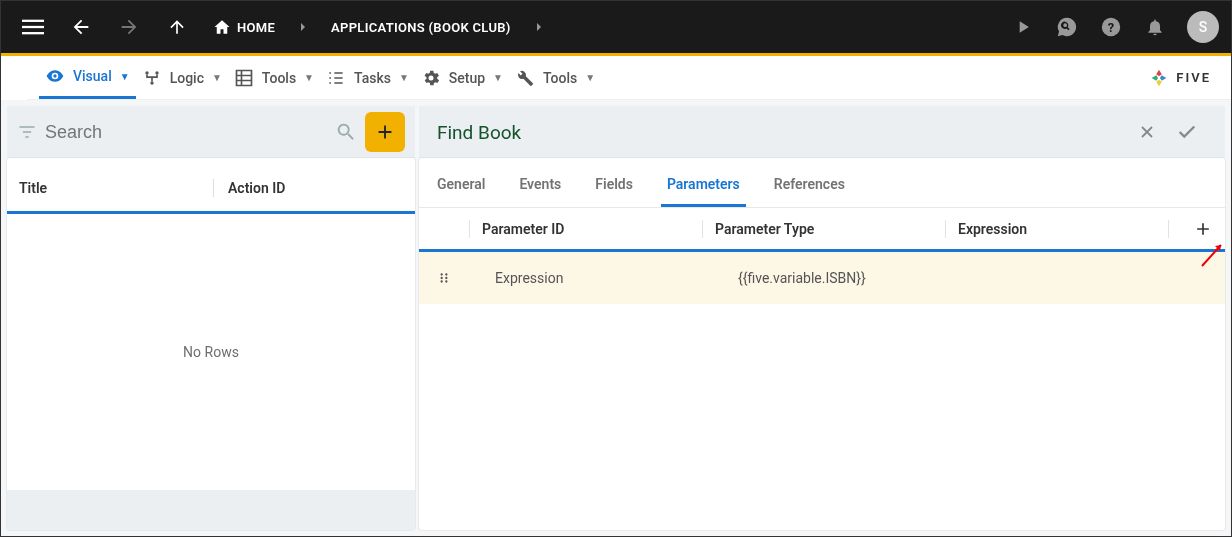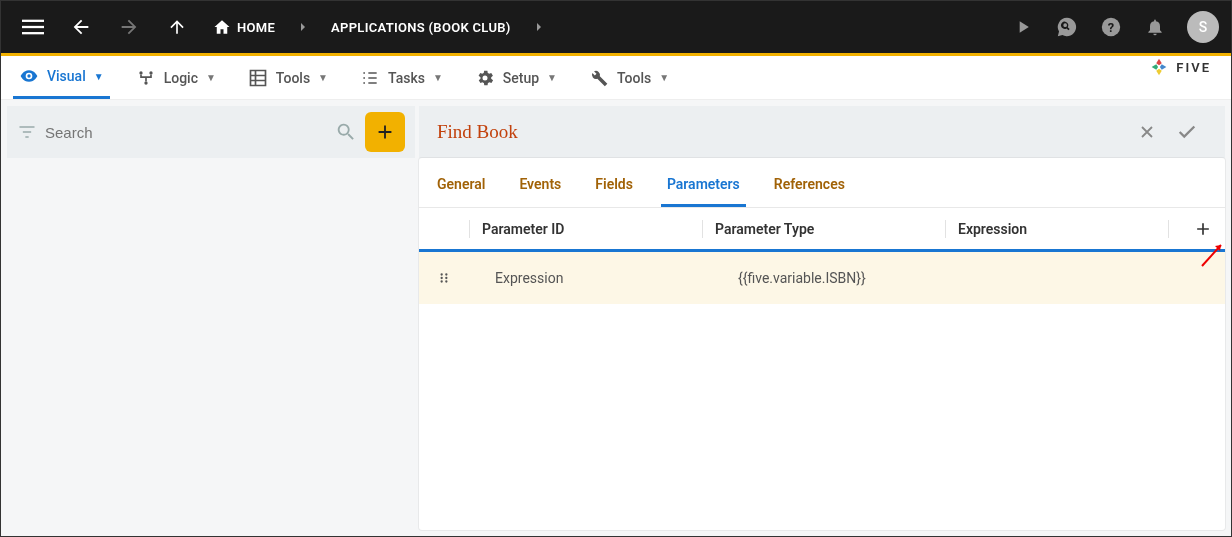--- a/index.html
+++ b/index.html
@@ -14,53 +14,53 @@
     .topbar .crumb .home-ic { margin-right: 6px; }
     .topbar .chev { color: #999; padding: 0 4px; }
     .topbar .spacer { flex: 1; }
     .topbar .right { display: flex; align-items: center; gap: 4px; }
     .topbar .right .icon-btn svg { fill: #999; }
     .avatar { width: 32px; height: 32px; border-radius: 50%; background: #bbb; color: #fff; display: flex; align-items: center; justify-content: center; font-weight: 500; margin-left: 8px; cursor: pointer; }
 
     .accent-line { height: 3px; background: #f2b100; }
 
     
-    .menubar { height: 44px; background: #fff; border-bottom: 1px solid #eee; display: flex; padding: 0 12px; gap: 20px; position: relative; }
+    .menubar { height: 44px; background: #fff; border-bottom: 1px solid #eee; display: flex; align-items: center; padding: 0 12px; position: relative; margin-left: 26px; }
     .menubar .tab { display: flex; align-items: center; gap: 8px; font-weight: 500; color: #555; cursor: pointer; padding: 10px 6px; }
     .menubar .tab.active { color: #1976d2; border-bottom: 3px solid #1976d2; }
     .menubar .tab .tri { font-size: 10px; color: #777; }
     .menubar .tab.active .tri { color: #1976d2; }
     .menubar .brand { position: absolute; right: 20px; display: flex; align-items: center; gap: 6px; font-weight: 600; color: #333; letter-spacing: 2px; font-size: 13px; }
 
     
     .main { flex: 1; display: flex; background: #f5f6f7; overflow: hidden; }
     .left-pane { width: 414px; padding: 6px 0 6px 6px; display: flex; flex-direction: column; }
     .right-pane { flex: 1; padding: 6px 6px 6px 4px; display: flex; flex-direction: column; }
     .panel { background: #fff; border-radius: 3px; box-shadow: 0 0 0 1px rgba(0,0,0,0.05); display: flex; flex-direction: column; overflow: hidden; }
 
     
     .search-row { display: flex; align-items: center; height: 52px; background: #eceff1; padding: 0 10px; gap: 8px; }
     .search-row .filter-ic, .search-row .search-ic { color: #888; }
-    .search-row input { flex: 1; border: none; background: transparent; font-size: 15px; color: #666; outline: none; }
+    .search-row input { flex: 1; border: none; background: transparent; font-size: 18px; color: #666; outline: none; }
     .search-row .add-btn { width: 40px; height: 40px; background: #f2b100; border-radius: 6px; display: flex; align-items: center; justify-content: center; cursor: pointer; }
 
     .thead { display: flex; align-items: center; height: 50px; padding: 0 12px; border-bottom: 3px solid #1976d2; font-weight: 600; color: #333; margin-top: 6px; }
     .thead .col { display: flex; align-items: center; }
     .thead .divider { width: 1px; height: 18px; background: #ddd; margin: 0 14px; }
     .no-rows { flex: 1; display: flex; align-items: center; justify-content: center; color: #6e6e6e; font-size: 14px; }
     .left-pane .panel { flex: 1; }
     .left-bottom-gap { height: 40px; background: #eceff1; }
 
     
     .detail-head { height: 52px; display: flex; align-items: center; padding: 0 18px; background: #eceff1; }
-    .detail-title { font-size: 19px; color: #c2410c; font-weight: 400; flex: 1; font-family: Liberation Serif, serif; }
+    .detail-title { font-size: 19px; color: #14532d; font-weight: 400; flex: 1; }
     .detail-head .hbtn { width: 40px; height: 40px; display: flex; align-items: center; justify-content: center; cursor: pointer; color: #777; }
 
     .subtabs { display: flex; padding: 0 12px; border-bottom: 1px solid #e8e8e8; margin-top: 8px; height: 42px; gap: 22px; }
-    .subtabs .st { padding: 10px 6px; font-weight: 600; color: #a16207; cursor: pointer; border-bottom: 3px solid transparent; }
+    .subtabs .st { padding: 10px 6px; font-weight: 600; color: #737373; cursor: pointer; border-bottom: 3px solid transparent; }
     .subtabs .st.active { color: #1976d2; border-bottom-color: #1976d2; }
 
     .param-head { display: flex; align-items: center; height: 44px; border-bottom: 3px solid #1976d2; font-weight: 600; color: #333; }
     .param-head .pcol, .param-row .pcol { display: flex; align-items: center; }
     .param-head .handle-col, .param-row .handle-col { width: 50px; justify-content: center; }
     .param-head .c1, .param-row .c1 { width: 220px; }
     .param-head .c2, .param-row .c2 { width: 230px; text-align: right; }
     .param-head .c3, .param-row .c3 { flex: 1; }
     .param-head .pdivider, .param-row .pdivider { width: 1px; height: 18px; background: #e2e2e2; margin-right: 12px;}
     .param-head .add { width: 44px; justify-content: center; cursor: pointer; position: relative; }
@@ -222,20 +222,29 @@
       <span class="search-ic">
         <svg width="22" height="22" viewBox="0 0 24 24" fill="#9aa">
             <path d="M15.5 14h-.8l-.3-.3a6.5 6.5 0 10-.7.7l.3.3v.8l5 5 1.5-1.5zm-6 0a4.5 4.5 0 110-9 4.5 4.5 0 010 9z"></path>
           </svg>
       </span>
       <div class="add-btn">
         <svg width="22" height="22" viewBox="0 0 24 24" fill="#222">
             <path d="M11 5h2v6h6v2h-6v6h-2v-6H5v-2h6z"></path>
           </svg>
       </div>
+    </div>
+    <div class="panel">
+      <div class="thead">
+        <div class="col" style="width:180px">Title</div>
+        <div class="divider"></div>
+        <div class="col">Action ID</div>
+      </div>
+      <div class="no-rows">No Rows</div>
+      <div class="left-bottom-gap"></div>
     </div>
   </div>
 
   <div class="right-pane">
     <div class="detail-head">
       <div class="detail-title">Find Book</div>
       <div class="hbtn">
         <svg width="20" height="20" viewBox="0 0 24 24" fill="#888">
             <path d="M18 6L6 18M6 6l12 12" stroke="#888" stroke-width="2.2"></path>
           </svg>

